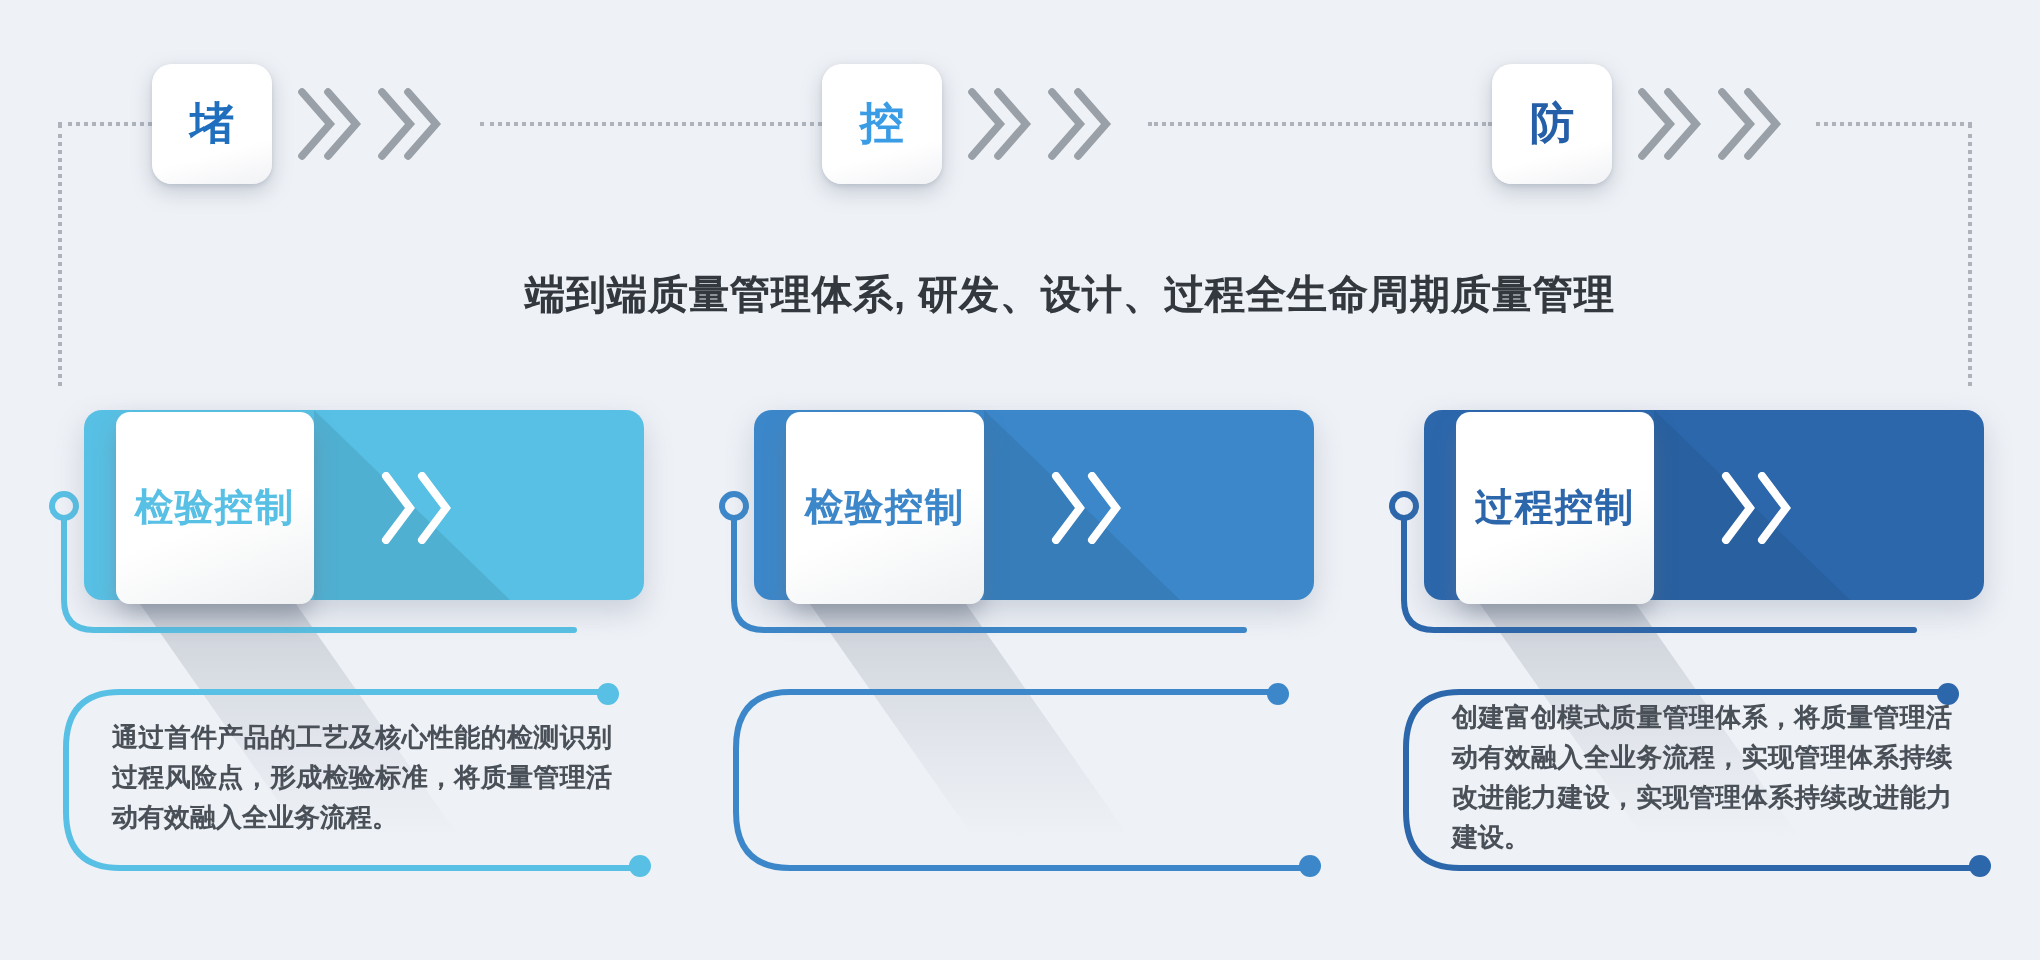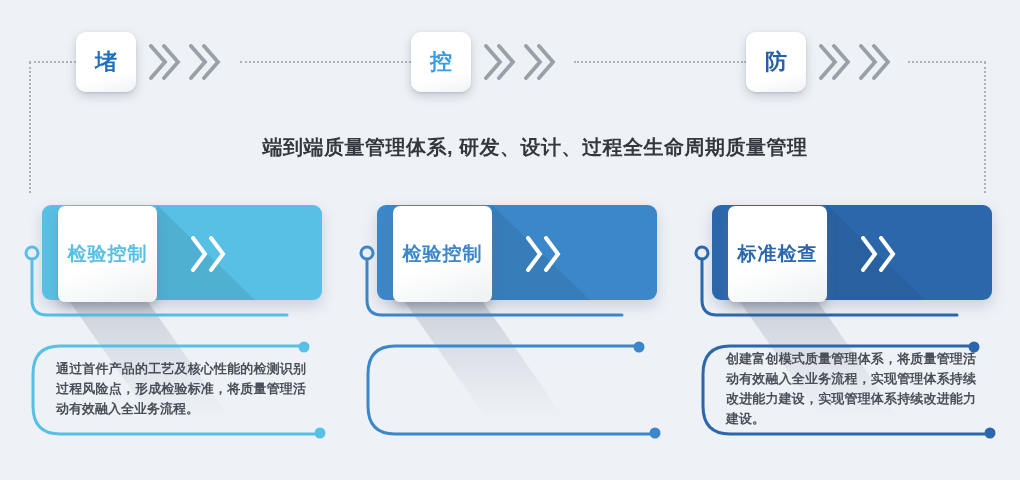--- a/index.html
+++ b/index.html
@@ -165,21 +165,21 @@
       <path d="M12,21 L12,62 Q12,77 27,77 L267,77" fill="none" stroke="currentColor" stroke-width="3" stroke-linecap="round"></path>
     </svg>
     <div class="banner" style="background: rgb(44, 103, 172);">
       <div class="banner-shade"></div>
       <svg class="banner-chevrons" style="left:148px;top:31px;position:absolute;" width="36" height="36" viewBox="0 0 36 36">
         <polyline points="3,2 15,18 3,34" fill="none" stroke="#ffffff" stroke-width="4" stroke-linecap="round" stroke-linejoin="miter"></polyline>
         <polyline points="21,2 33,18 21,34" fill="none" stroke="#ffffff" stroke-width="4" stroke-linecap="round" stroke-linejoin="miter"></polyline>
       </svg>
     </div>
     <div class="white-card">
-      <span style="color: rgb(44, 103, 172);">标准检查</span>
+      <span style="color: rgb(44, 103, 172);">过程控制</span>
     </div>
     <svg class="boxline" width="300" height="98" viewBox="0 0 300 98" style="color: rgb(44, 103, 172);">
       <path d="M276,5 L32,5 Q5,5 5,33 L5,65 Q5,93 32,93 L292,93" fill="none" stroke="currentColor" stroke-width="3" stroke-linecap="round"></path>
       <circle cx="276" cy="6" r="5.5" fill="currentColor"></circle>
       <circle cx="292" cy="92" r="5.5" fill="currentColor"></circle>
     </svg>
     <div class="desc">
       <span>创建富创模式质量管理体系，将质量管理活动有效融入全业务流程，实现管理体系持续改进能力建设，实现管理体系持续改进能力建设。</span>
     </div>
   </div>

